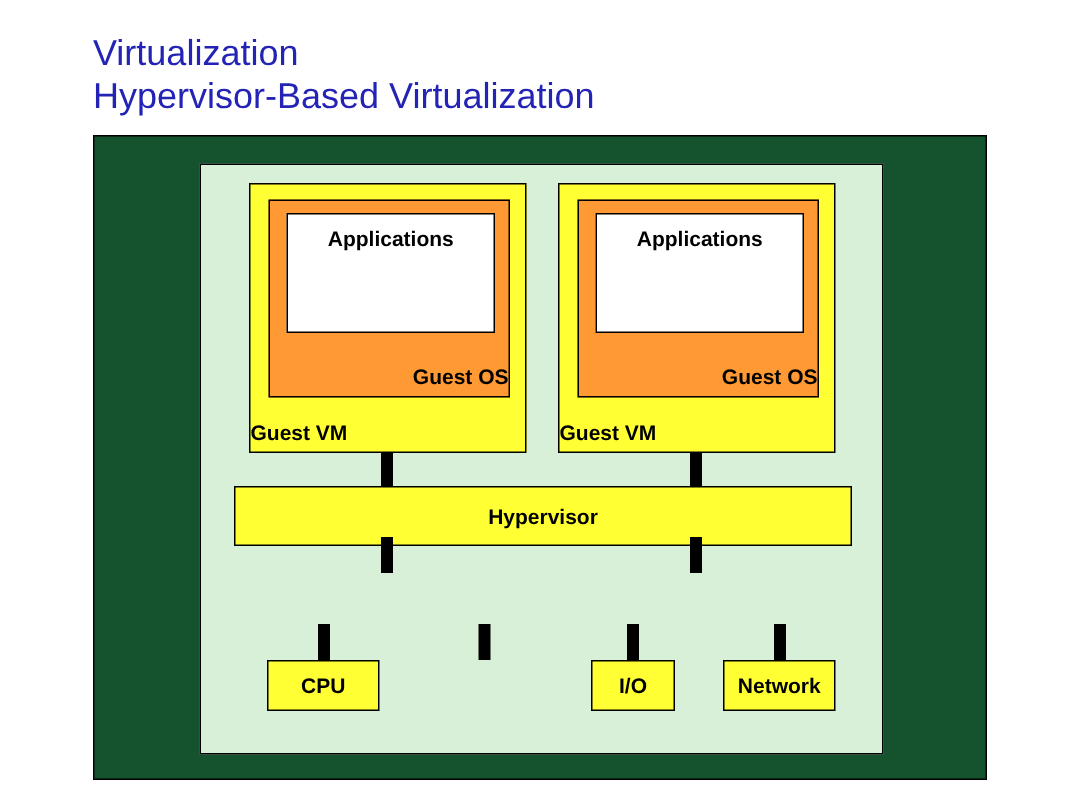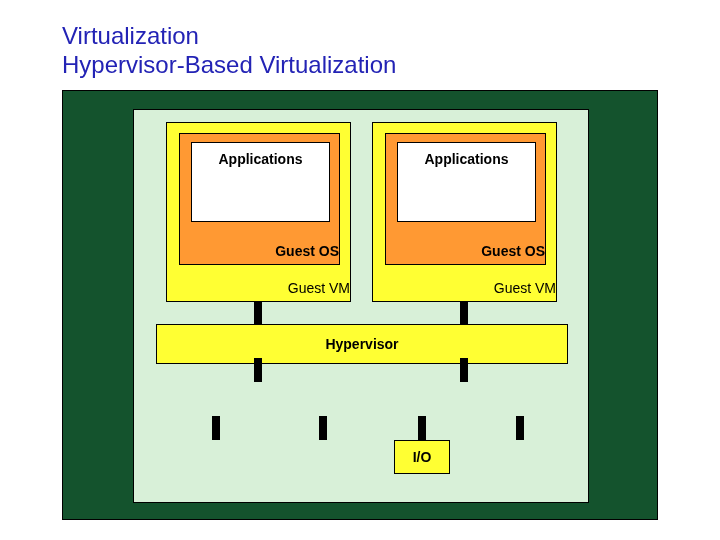--- a/index.html
+++ b/index.html
@@ -64,22 +64,22 @@
     left: 0; right: 0;
     bottom: 5px;
     text-align: right;
     font-weight: bold;
     font-size: 14px;
   }
   .guestvm-label {
     position: absolute;
     left: 0; right: 0;
     bottom: 5px;
-    text-align: right;
-    font-weight: normal;
+    text-align: left;
+    font-weight: bold;
     font-size: 14px;
   }
   .leg {
     position: absolute;
     width: 8px;
     background: #000;
   }
   .hyper {
     position: absolute;
     left: 22px; top: 214px;
@@ -161,18 +161,24 @@
 
     <div class="leg" style="left:120px; top:248px; height:24px;"></div>
     <div class="leg" style="left:326px; top:248px; height:24px;"></div>
 
 
     <div class="leg" style="left:78px;  top:306px; height:24px;"></div>
     <div class="leg" style="left:185px; top:306px; height:24px;"></div>
     <div class="leg" style="left:284px; top:306px; height:24px;"></div>
     <div class="leg" style="left:382px; top:306px; height:24px;"></div>
 
+    <div class="hw hw-cpu">
+      <span>CPU</span>
+    </div>
     <div class="hw hw-io">
       <span>I/O</span>
+    </div>
+    <div class="hw hw-net">
+      <span>Network</span>
     </div>
 
   </div>
 </div>
 
 </body></html>

